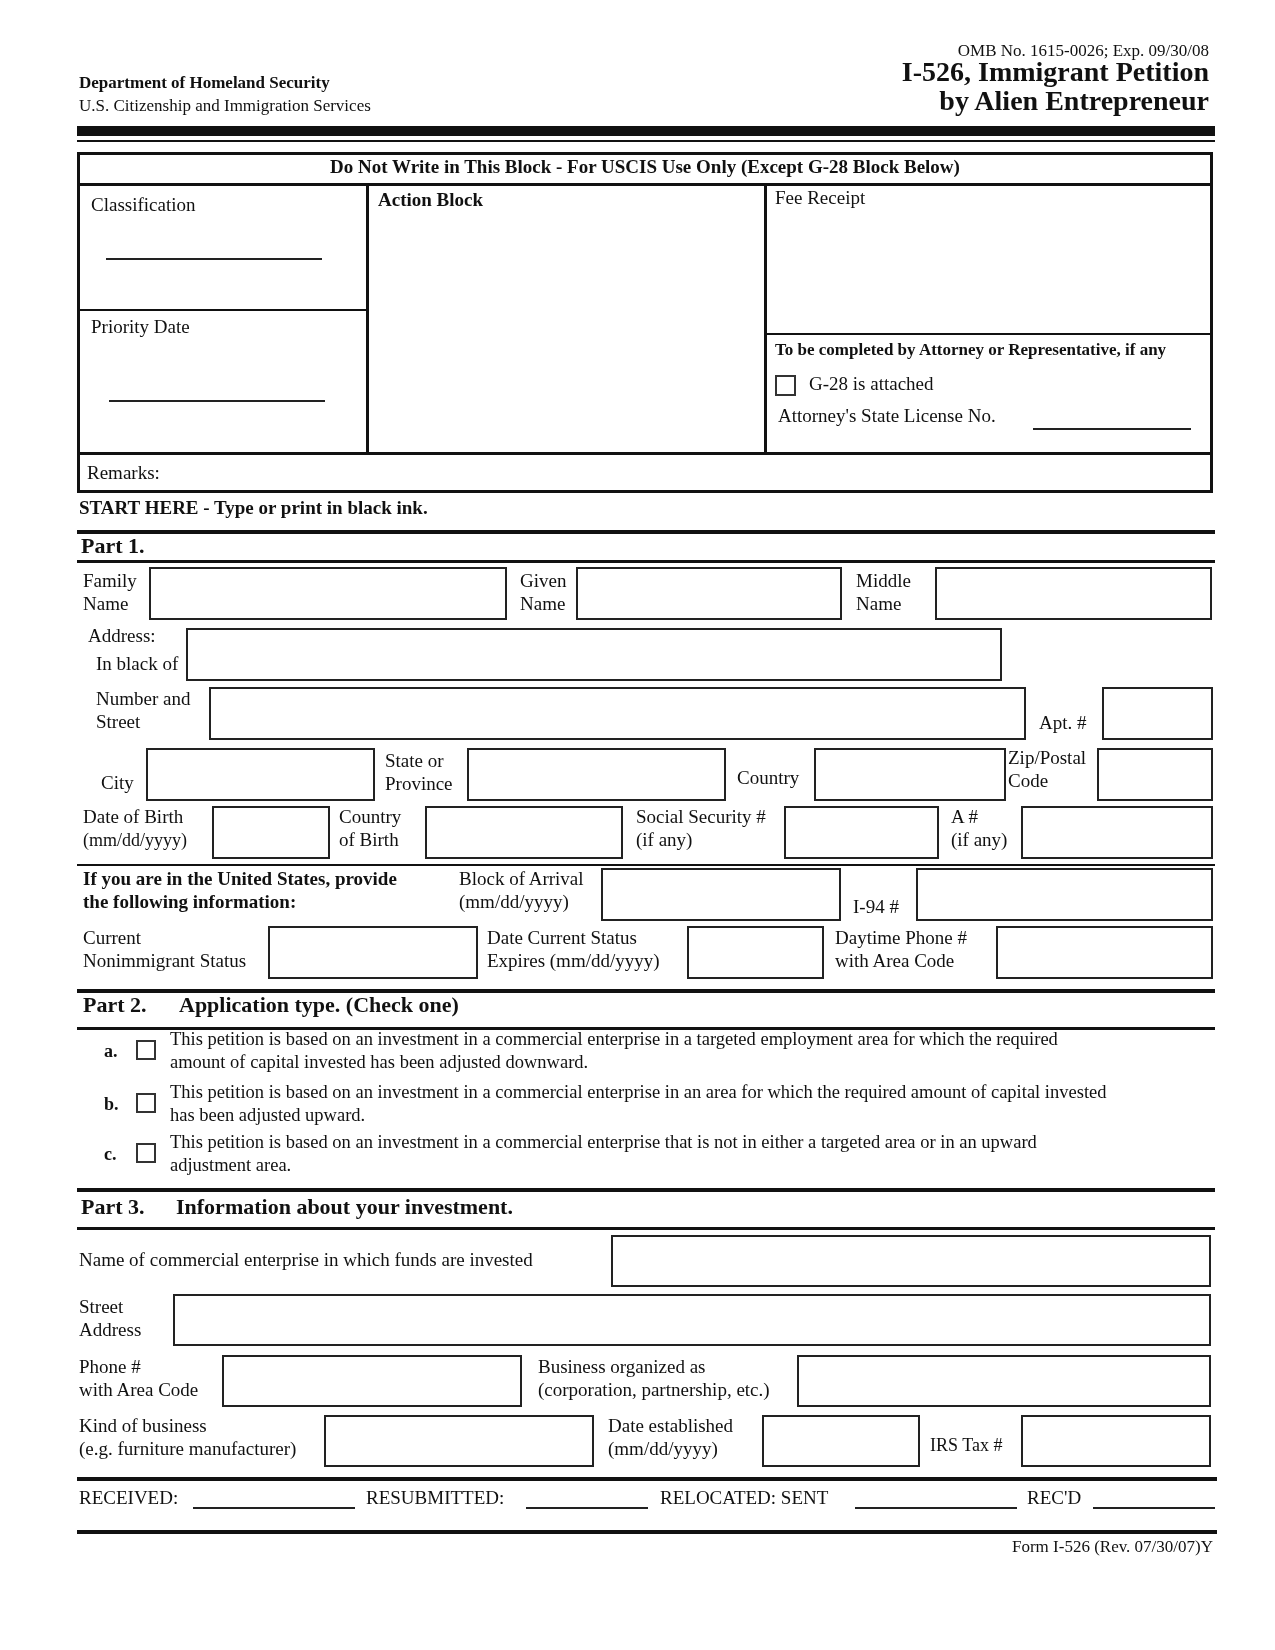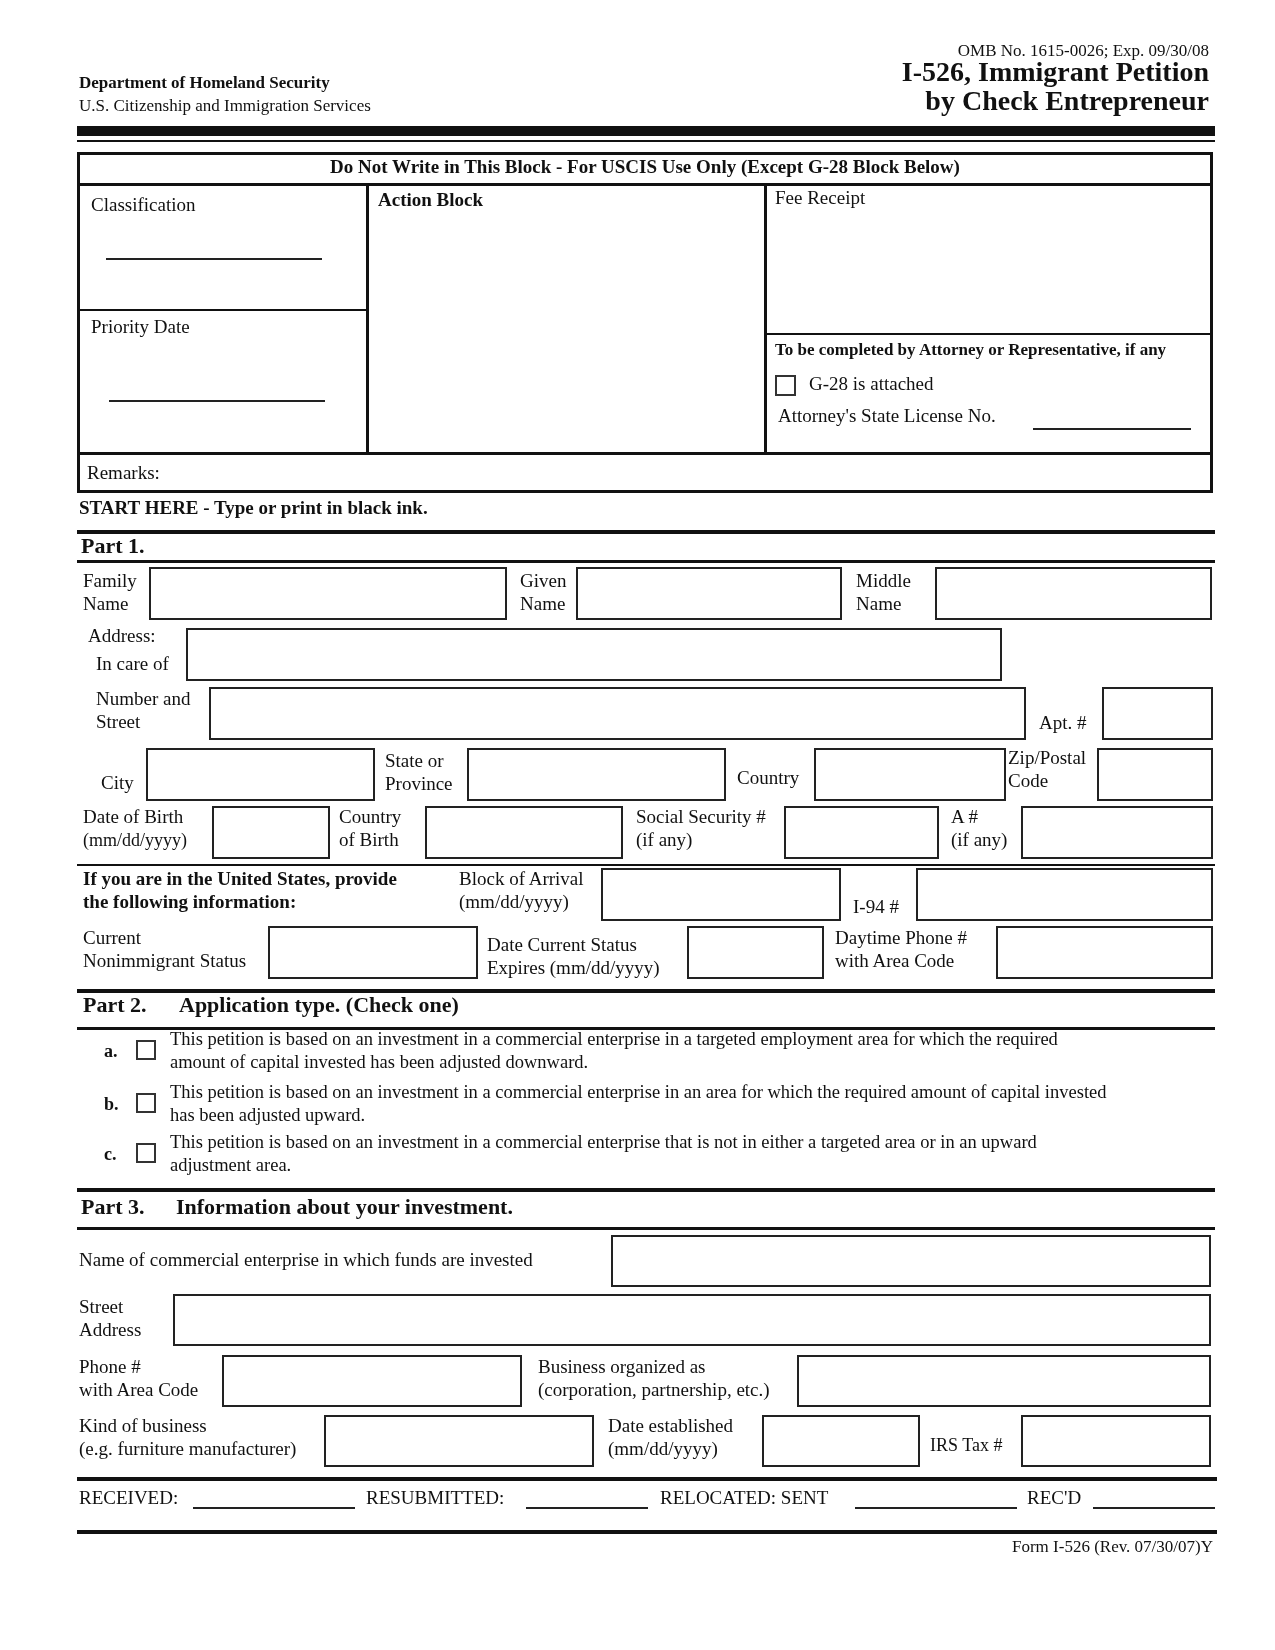--- a/index.html
+++ b/index.html
@@ -18,21 +18,21 @@
   .uline { position:absolute; height:2px; background:#222; }
   .para { position:absolute; font-size:18.5px; line-height:23px; white-space:nowrap; }
 </style>
 </head>
 <body>
 
 <div class="t b f17" style="left:79px;top:73px;">Department of Homeland Security</div>
 <div class="t f17" style="left:79px;top:96px;">U.S. Citizenship and Immigration Services</div>
 <div class="t f17" style="right:66px;top:41px;">OMB No. 1615-0026; Exp. 09/30/08</div>
 <div class="t b f28" style="right:66px;top:57px;line-height:30px;">I-526, Immigrant Petition</div>
-<div class="t b f28" style="right:66px;top:86px;line-height:30px;">by Check Entrepreneur</div>
+<div class="t b f28" style="right:66px;top:86px;line-height:30px;">by Alien Entrepreneur</div>
 <div class="hl" style="left:77px;top:126px;width:1138px;height:10px;"></div>
 <div class="hl" style="left:77px;top:140px;width:1138px;height:2px;"></div>
 
 <div class="abs" style="left:77px;top:152px;width:1136px;height:341px;border:3px solid #111;box-sizing:border-box;"></div>
 <div class="t b f19" style="left:77px;width:1136px;text-align:center;top:156px;">Do Not Write in This Block - For USCIS Use Only (Except G-28 Block Below)</div>
 <div class="hl" style="left:77px;top:183px;width:1136px;height:3px;"></div>
 <div class="hl" style="left:366px;top:183px;width:3px;height:272px;"></div>
 <div class="hl" style="left:764px;top:183px;width:3px;height:272px;"></div>
 <div class="hl" style="left:77px;top:452px;width:1136px;height:3px;"></div>
 
@@ -62,21 +62,21 @@
 <div class="hl" style="left:77px;top:560px;width:1138px;height:3px;"></div>
 
 <div class="t f19 two" style="left:83px;top:569px;"><span>Family</span><br><span>Name</span></div>
 <div class="box" style="left:149px;top:567px;width:358px;height:53px;"></div>
 <div class="t f19 two" style="left:520px;top:569px;"><span>Given</span><br><span>Name</span></div>
 <div class="box" style="left:576px;top:567px;width:266px;height:53px;"></div>
 <div class="t f19 two" style="left:856px;top:569px;"><span>Middle</span><br><span>Name</span></div>
 <div class="box" style="left:935px;top:567px;width:277px;height:53px;"></div>
 
 <div class="t f19" style="left:88px;top:625px;">Address:</div>
-<div class="t f19" style="left:96px;top:653px;">In care of</div>
+<div class="t f19" style="left:96px;top:653px;">In black of</div>
 <div class="box" style="left:186px;top:628px;width:816px;height:53px;"></div>
 
 <div class="t f19 two" style="left:96px;top:687px;"><span>Number and</span><br><span>Street</span></div>
 <div class="box" style="left:209px;top:687px;width:817px;height:53px;"></div>
 <div class="t f19" style="left:1039px;top:712px;">Apt. #</div>
 <div class="box" style="left:1102px;top:687px;width:111px;height:53px;"></div>
 
 <div class="t f19" style="left:101px;top:772px;text-align:center;">City</div>
 <div class="box" style="left:146px;top:748px;width:229px;height:53px;"></div>
 <div class="t f19 two" style="left:385px;top:749px;"><span>State or</span><br><span>Province</span></div>
@@ -98,21 +98,21 @@
 <div class="hl" style="left:77px;top:864px;width:1138px;height:2px;"></div>
 
 <div class="t b f19 two" style="left:83px;top:867px;"><span>If you are in the United States, provide</span><br><span>the following information:</span></div>
 <div class="t f19 two" style="left:459px;top:867px;"><span>Block of Arrival</span><br><span>(mm/dd/yyyy)</span></div>
 <div class="box" style="left:601px;top:868px;width:240px;height:53px;"></div>
 <div class="t f19" style="left:853px;top:896px;">I-94 #</div>
 <div class="box" style="left:916px;top:868px;width:297px;height:53px;"></div>
 
 <div class="t f19 two" style="left:83px;top:926px;"><span>Current</span><br><span>Nonimmigrant Status</span></div>
 <div class="box" style="left:268px;top:926px;width:210px;height:53px;"></div>
-<div class="t f19 two" style="left:487px;top:926px;margin-top:7px;"><span>Date Current Status</span><br><span>Expires (mm/dd/yyyy)</span></div>
+<div class="t f19 two" style="left:487px;top:926px;"><span>Date Current Status</span><br><span>Expires (mm/dd/yyyy)</span></div>
 <div class="box" style="left:687px;top:926px;width:137px;height:53px;"></div>
 <div class="t f19 two" style="left:835px;top:926px;"><span>Daytime Phone #</span><br><span>with Area Code</span></div>
 <div class="box" style="left:996px;top:926px;width:217px;height:53px;"></div>
 
 <div class="hl" style="left:77px;top:989px;width:1138px;height:4px;"></div>
 <div class="t b f22" style="left:83px;top:992px;">Part 2.</div>
 <div class="t b f22" style="left:179px;top:992px;">Application type. (Check one)</div>
 <div class="hl" style="left:77px;top:1027px;width:1138px;height:3px;"></div>
 
 <div>

